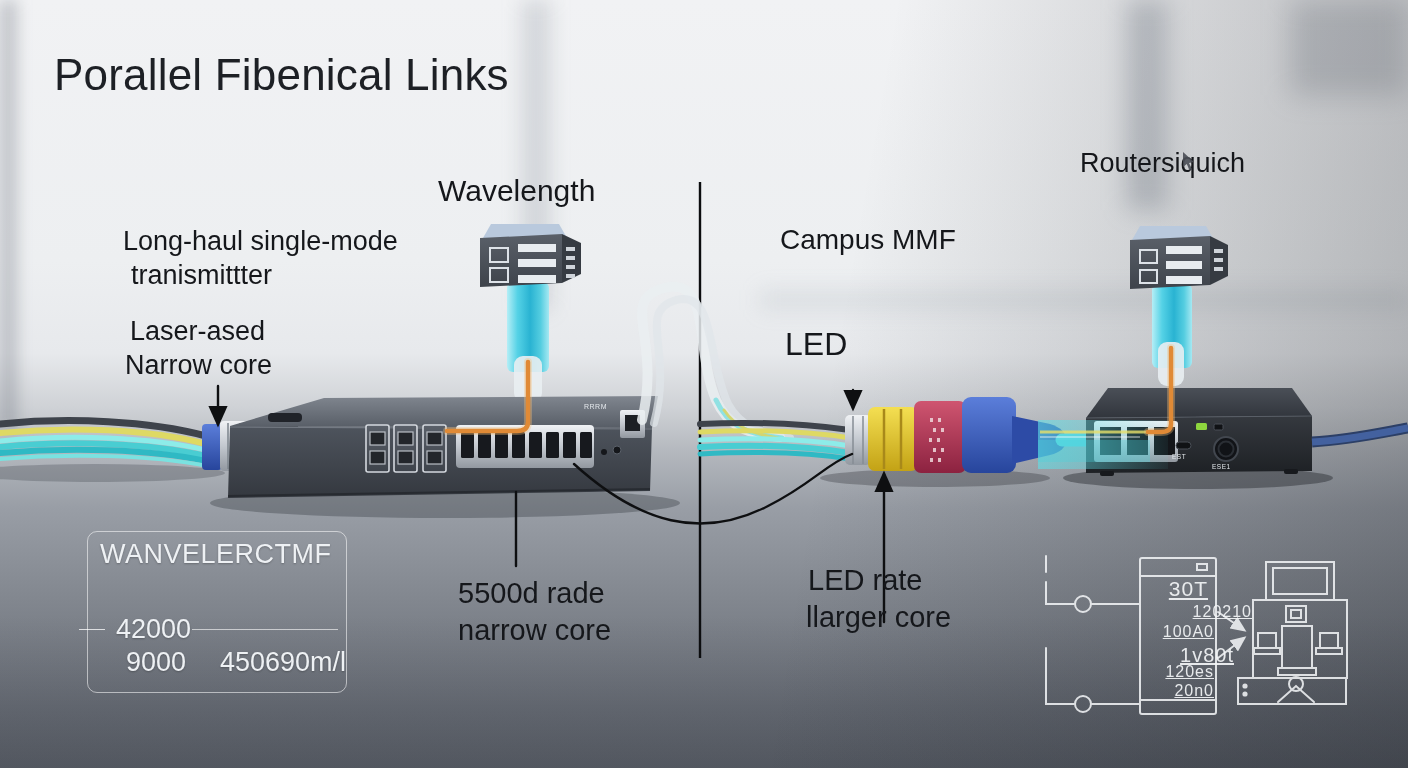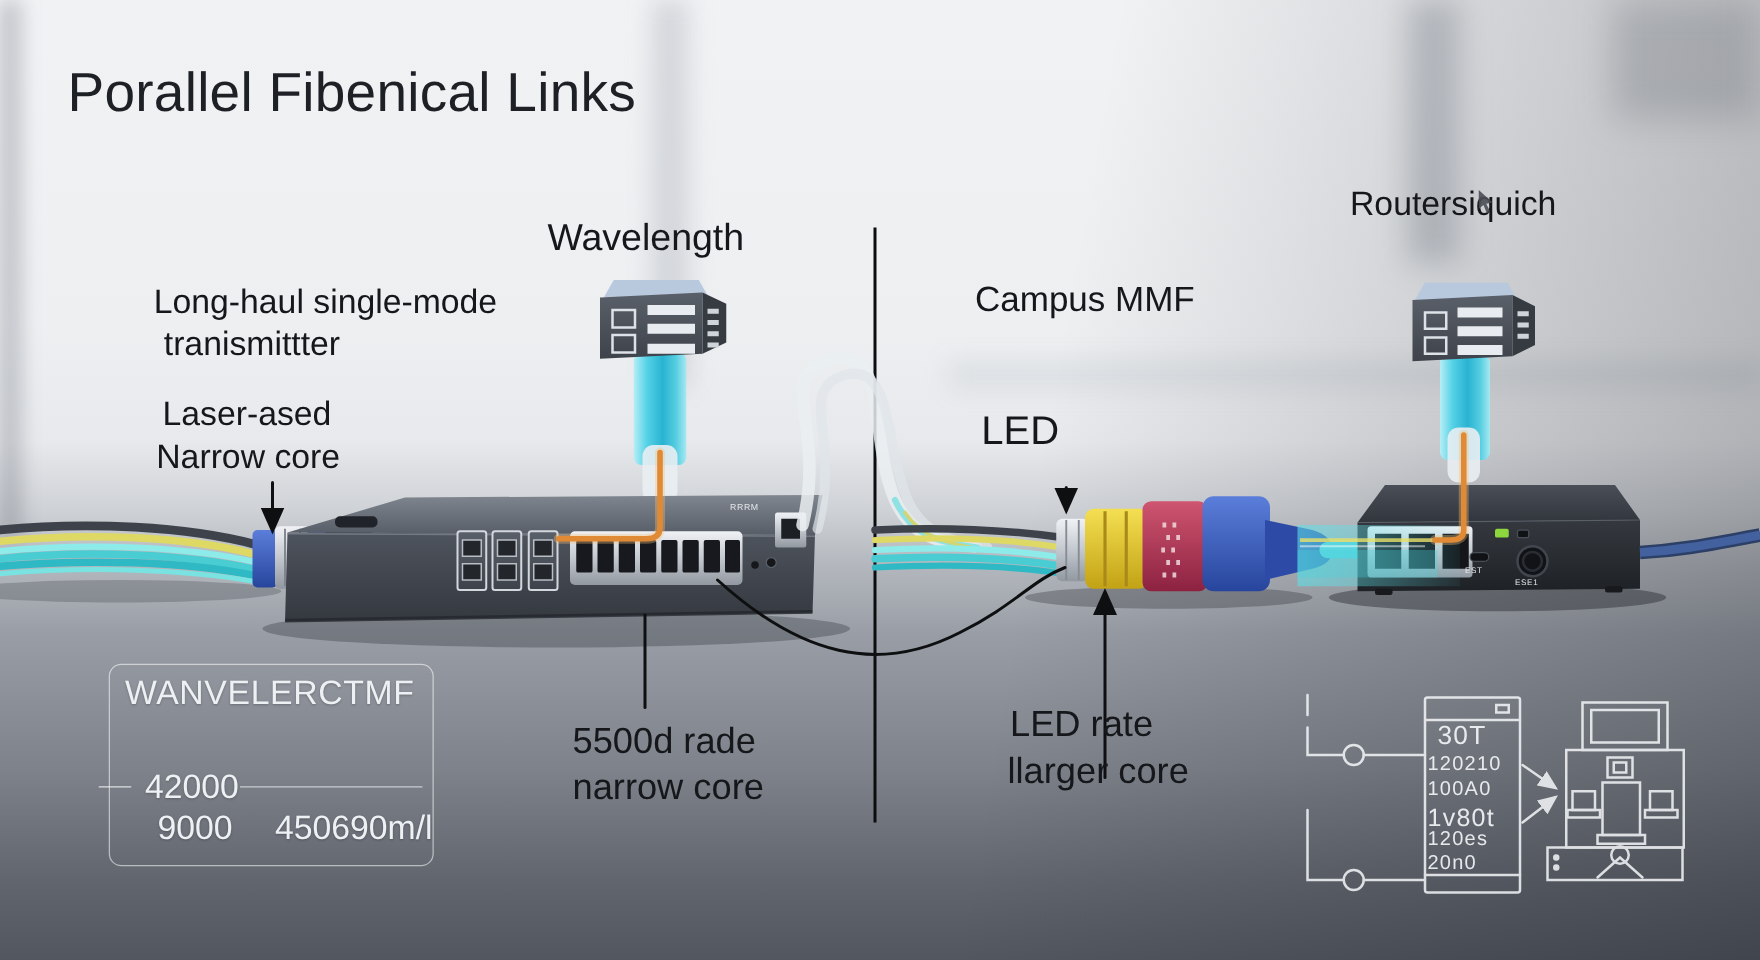--- a/index.html
+++ b/index.html
@@ -15,22 +15,22 @@
                linear-gradient(0deg,rgba(25,28,34,0.16) 0%,rgba(25,28,34,0) 20%);}
   svg.scene{position:absolute;left:0;top:0;}
   .lbl{position:absolute;color:#15171b;font-size:27px;line-height:1.26;white-space:nowrap;}
   .lbl .ln{display:block;}
   .title{position:absolute;left:54px;top:50px;font-size:44px;color:#1d2025;letter-spacing:.2px;}
   .panel{position:absolute;left:52px;top:531px;width:258px;height:160px;
     border:1.5px solid rgba(255,255,255,.55);border-radius:10px;color:#eef1f4;
     text-shadow:0 1px 2px rgba(0,0,0,.25);margin-left:35px;}
   .panel .pv{position:absolute;font-size:26px;white-space:nowrap;}
   .hline{position:absolute;border-top:1.6px solid rgba(255,255,255,.75);}
-  .schemtxt{position:absolute;color:#f3f5f7;text-align:left;letter-spacing:1px;
-    opacity:.92;white-space:nowrap;}
+  .schemtxt{position:absolute;color:#f3f5f7;text-align:right;letter-spacing:1px;
+    opacity:.92;white-space:nowrap;text-decoration:underline;}
   .tiny{position:absolute;color:#e4e8ec;font-size:7px;letter-spacing:.5px;white-space:nowrap;}
   .cursor{position:absolute;left:1182px;top:152px;}
 </style>
 </head>
 <body>
 
 <div class="stage">
 
   <div class="band" style="left:522px;top:0;width:28px;height:310px;background:rgba(110,118,132,.22);filter:blur(10px);"></div>
   <div class="band" style="left:1126px;top:0;width:42px;height:210px;background:rgba(90,100,115,.28);filter:blur(12px);"></div>
@@ -354,21 +354,21 @@
   <div class="panel">
     <div class="pv" style="left:12px;top:7px;font-size:27px;letter-spacing:.5px;">WANVELERCTMF</div>
     <div class="hline" style="left:-9px;top:97px;width:26px;"></div>
     <div class="pv" style="left:28px;top:82px;font-size:27px;">42000</div>
     <div class="hline" style="left:104px;top:97px;width:146px;border-top-color:rgba(255,255,255,.6);"></div>
     <div class="pv" style="left:38px;top:115px;font-size:27px;">9000</div>
     <div class="pv" style="left:132px;top:115px;font-size:27px;">450690m/l</div>
   </div>
 
   <div class="schemtxt" style="left:1150px;top:577px;width:58px;font-size:21px;">30T</div>
-  <div class="schemtxt" style="left:1142px;top:603px;width:74px;font-size:16px;">120210</div>
+  <div class="schemtxt" style="left:1142px;top:603px;width:74px;font-size:16px;padding-left:36px;">120210</div>
   <div class="schemtxt" style="left:1142px;top:623px;width:72px;font-size:16px;">100A0</div>
   <div class="schemtxt" style="left:1142px;top:644px;width:92px;font-size:20px;">1v80t</div>
   <div class="schemtxt" style="left:1142px;top:663px;width:72px;font-size:16px;">120es</div>
   <div class="schemtxt" style="left:1142px;top:682px;width:72px;font-size:16px;">20n0</div>
 
   <div class="tiny" style="left:584px;top:403px;">RRRM</div>
   <div class="tiny" style="left:1172px;top:453px;font-size:6.5px;">EST</div>
   <div class="tiny" style="left:1212px;top:463px;font-size:6.5px;">ESE1</div>
 
 </div>

